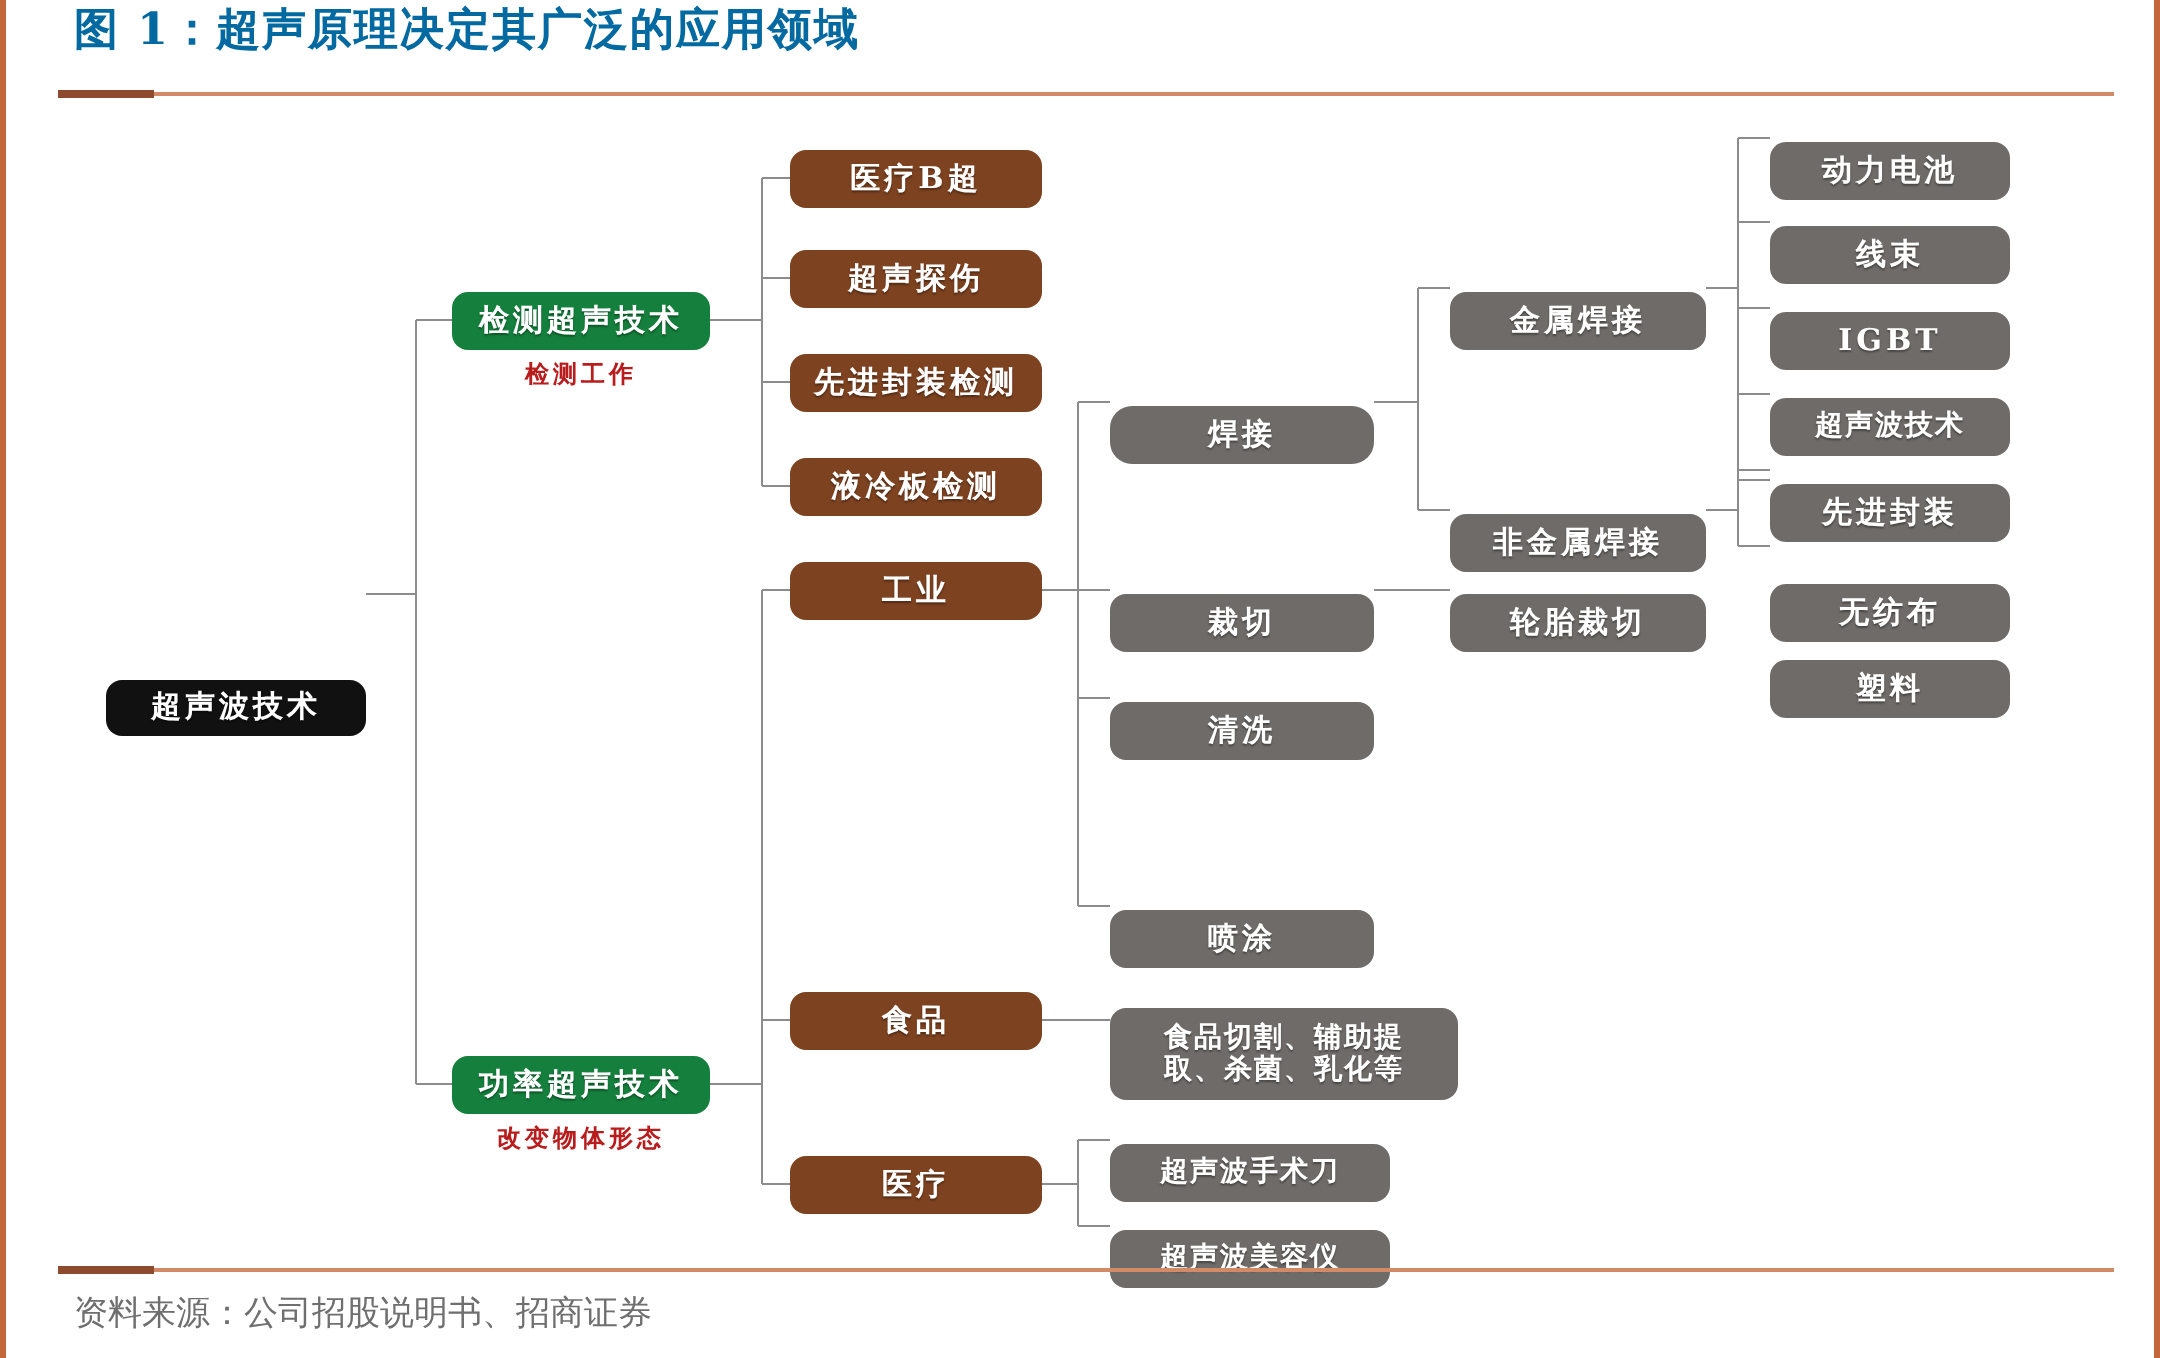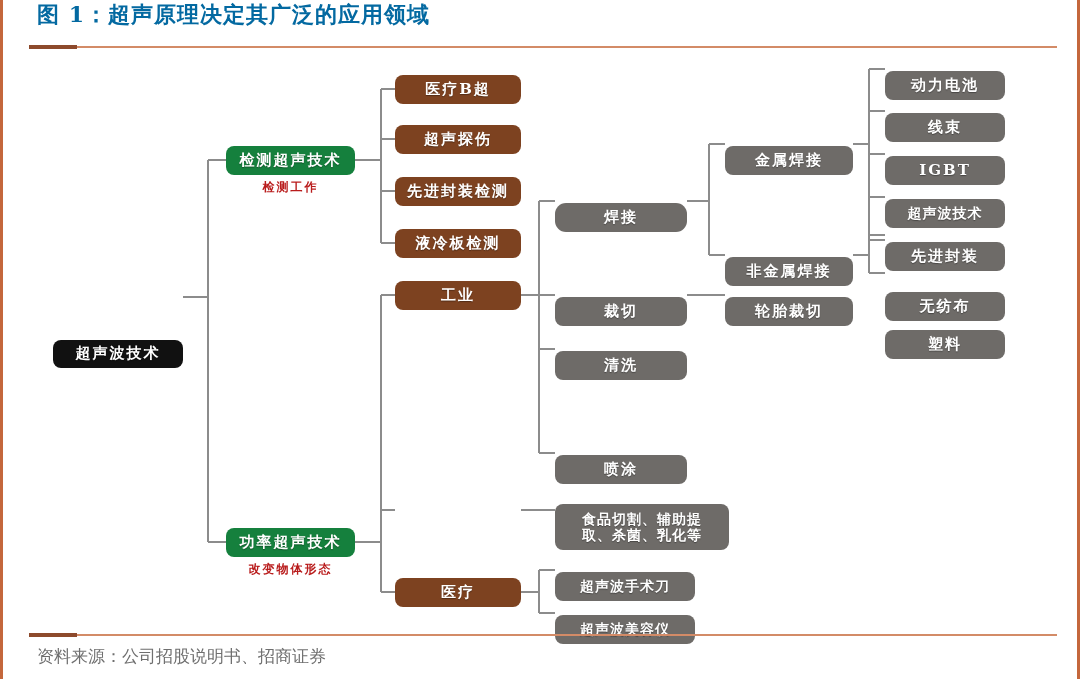--- a/index.html
+++ b/index.html
@@ -145,20 +145,21 @@
 
     <div class="node n-red" style="left:223px;top:473px;width:129px;height:29px;">功率超声技术</div>
     <div class="caption" style="left:211px;top:506px;width:153px;">改变物体形态</div>
 
     <div class="node n-brown" style="left:392px;top:20px;width:126px;height:29px;">医疗B超</div>
     <div class="node n-brown" style="left:392px;top:70px;width:126px;height:29px;">超声探伤</div>
     <div class="node n-brown" style="left:392px;top:122px;width:126px;height:29px;">先进封装检测</div>
     <div class="node n-brown" style="left:392px;top:174px;width:126px;height:29px;">液冷板检测</div>
 
     <div class="node n-brown" style="left:392px;top:226px;width:126px;height:29px;">工业</div>
+    <div class="node n-brown" style="left:392px;top:441px;width:126px;height:29px;">食品</div>
     <div class="node n-brown" style="left:392px;top:523px;width:126px;height:29px;">医疗</div>
 
     <div class="node n-gray" style="left:552px;top:132px;width:132px;height:29px;border-radius:11px;">焊接</div>
     <div class="node n-gray" style="left:552px;top:226px;width:132px;height:29px;">裁切</div>
     <div class="node n-gray" style="left:552px;top:280px;width:132px;height:29px;">清洗</div>
     <div class="node n-gray" style="left:552px;top:384px;width:132px;height:29px;">喷涂</div>
 
     <div class="node n-gray" style="left:722px;top:75px;width:128px;height:29px;">金属焊接</div>
     <div class="node n-gray" style="left:722px;top:186px;width:128px;height:29px;">非金属焊接</div>
 

